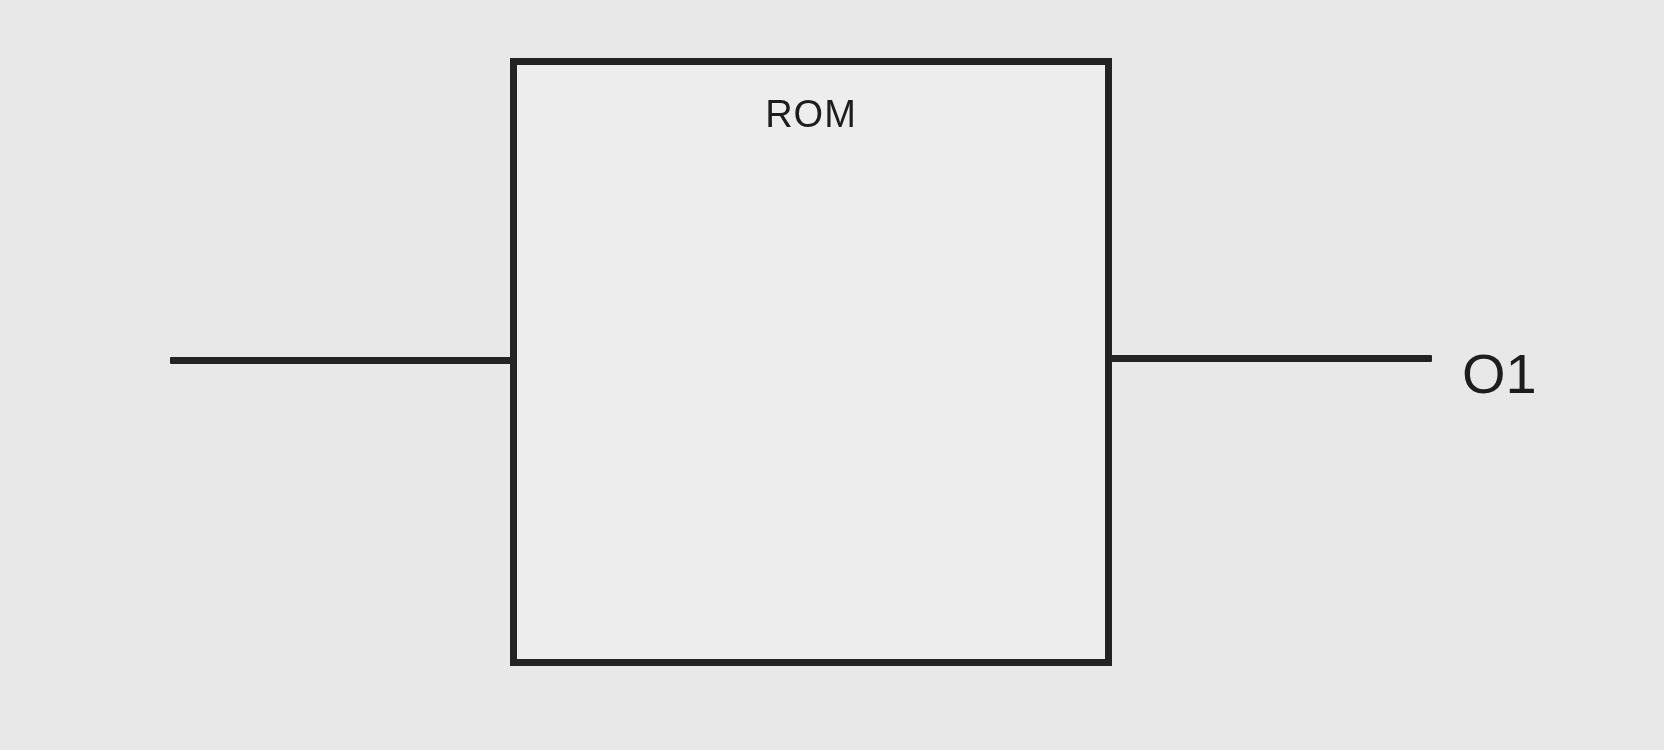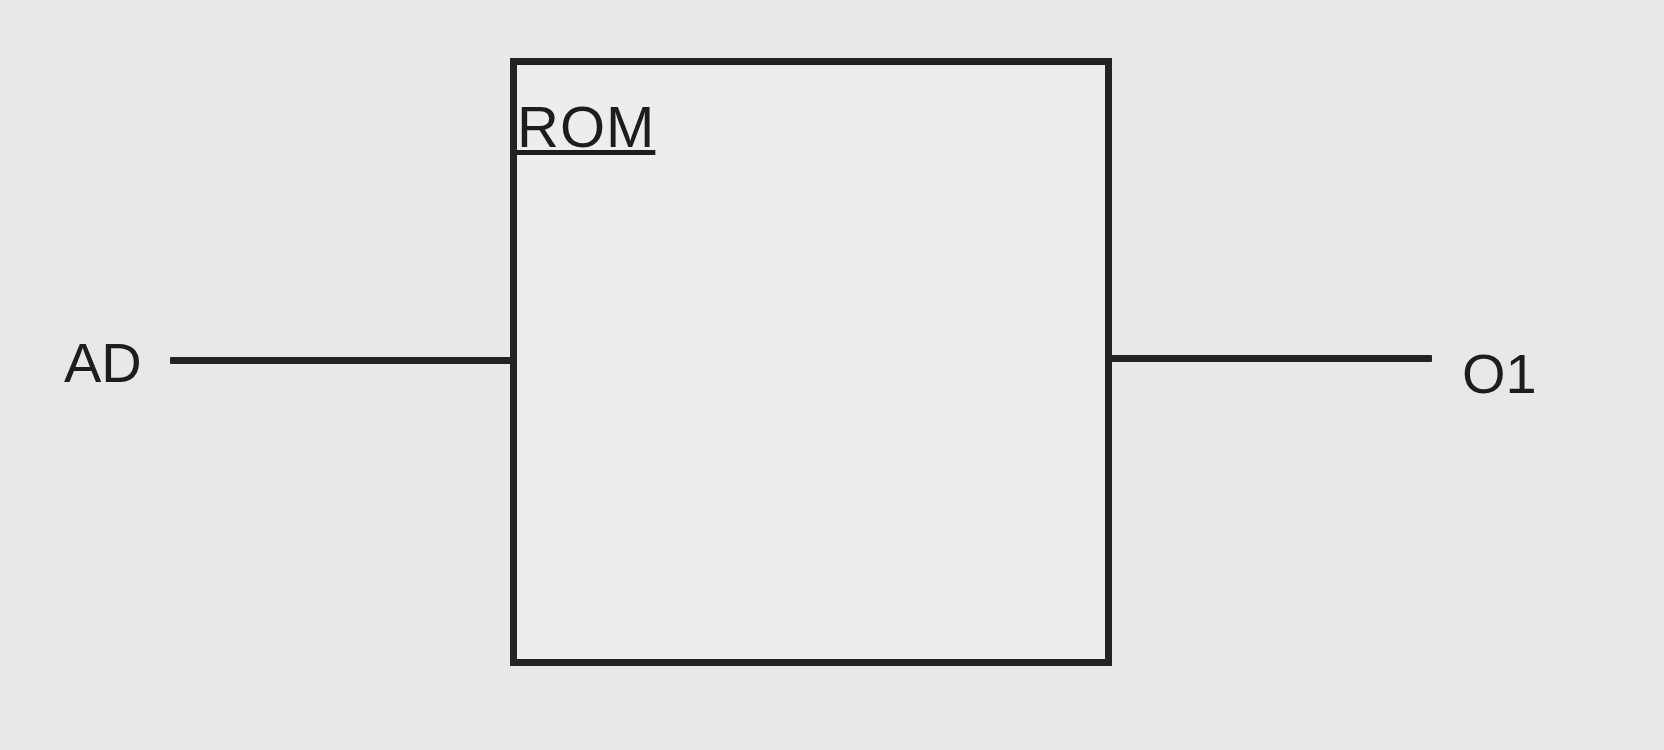--- a/index.html
+++ b/index.html
@@ -27,25 +27,25 @@
     width: 602px;
     height: 608px;
     background: var(--block-fill);
     border: 7px solid var(--line);
   }
   .block-label {
     position: absolute;
     top: 28px;
     left: 0;
     width: 100%;
-    font-size: 58px;
+    text-align: center;
+    font-size: 38px;
     color: var(--text);
     letter-spacing: 1px;
     user-select: none;
-    text-decoration: underline;
   }
   .wire {
     position: absolute;
     height: 7px;
     background: var(--line);
     border-radius: 1px;
   }
   .input-wire {
     left: 170px;
     top: 357px;
@@ -71,21 +71,20 @@
   .output-label {
     left: 1462px;
     top: 373px;
   }
 </style>
 </head>
 <body>
 
 <div class="canvas">
 
-  <span class="pin-label input-label">AD</span>
 
   <div class="wire input-wire"></div>
 
   <div class="block">
     <span class="block-label">ROM</span>
   </div>
 
   <div class="wire output-wire"></div>
 
   <span class="pin-label output-label">O1</span>

